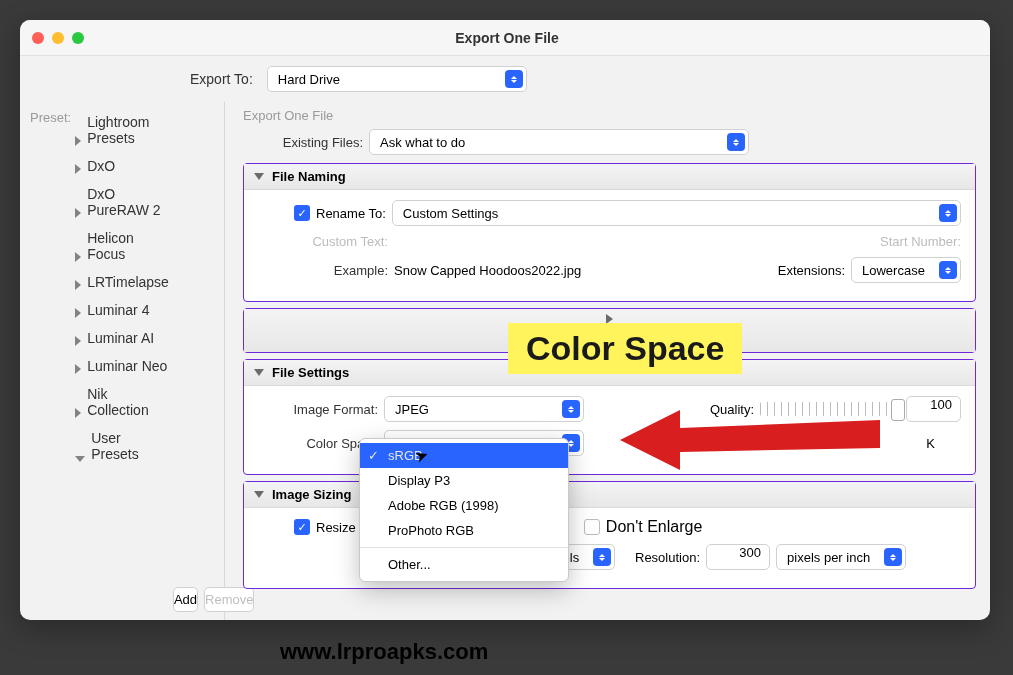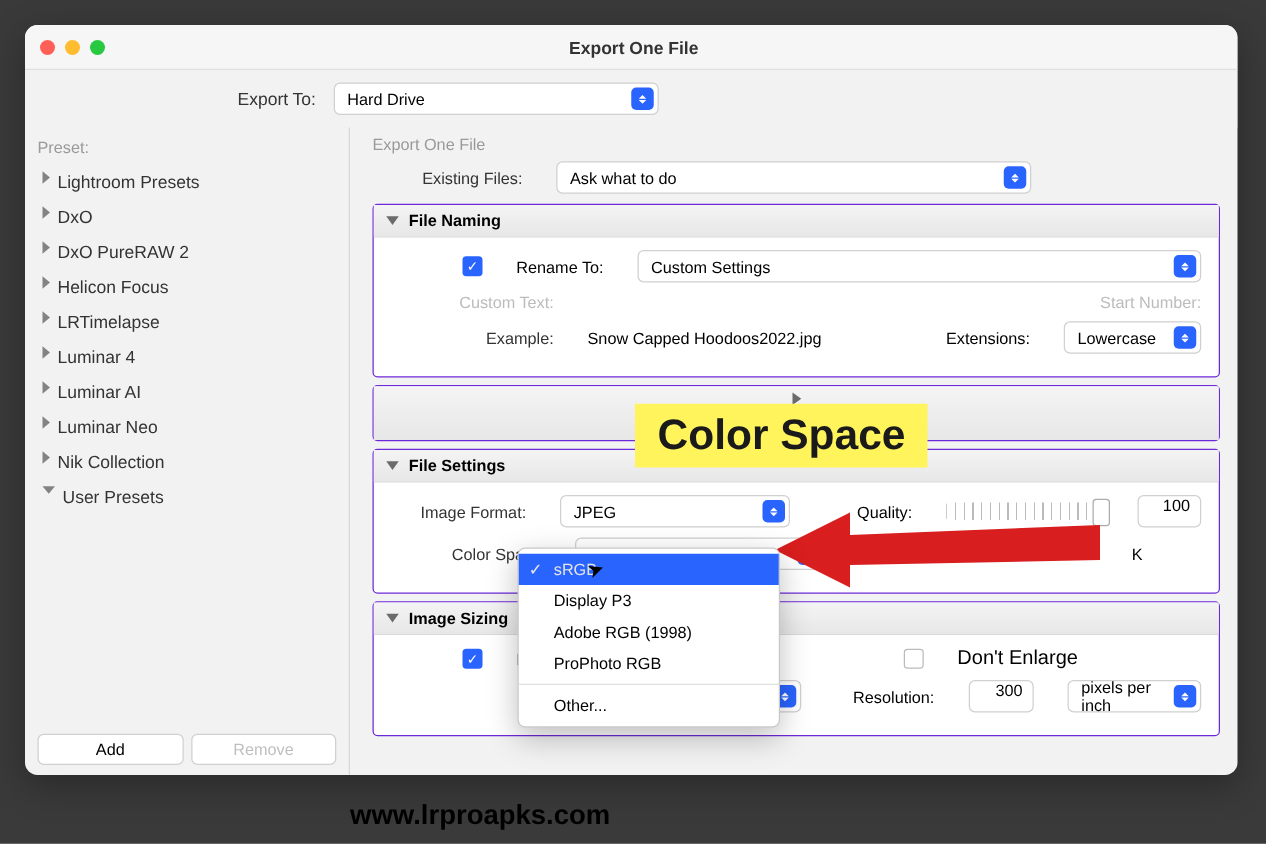--- a/index.html
+++ b/index.html
@@ -15,34 +15,34 @@
   .dot { width: 12px; height: 12px; border-radius: 50%; }
   .dot.red { background: #ff5f57; }
   .dot.yellow { background: #febc2e; }
   .dot.green { background: #28c840; }
   .title { flex: 1; text-align: center; font-weight: 600; font-size: 14px; color: #333; }
   
   .exportto-row { display: flex; align-items: center; padding: 10px 0 10px 170px; gap: 14px; background: #f2f2f2; }
   .lbl-right { font-size: 14px; color: #333; }
   
   .content { display: flex; flex: 1; min-height: 0; }
-  .sidebar { width: 260px; border-right: 1px solid #d8d8d8; display: flex; flex-direction: column; padding: 6px 10px 8px 10px; }
+  .sidebar { width: 205px; border-right: 1px solid #d8d8d8; display: flex; padding: 6px 10px 8px 10px; }
   .preset-hdr { color: #9a9a9a; font-size: 13px; margin: 2px 0 6px 0; }
   .preset-list { flex: 1; }
-  .preset-item { display: flex; align-items: flex-start; gap: 6px; padding: 6px 4px; font-size: 14px; color: #333; cursor: default; }
+  .preset-item { display: flex; align-items: flex-end; gap: 6px; padding: 6px 4px; font-size: 14px; color: #333; cursor: default; }
   .tri { width: 0; height: 0; border-top: 5px solid transparent; border-bottom: 5px solid transparent; border-left: 6px solid #838383; }
   .tri.down { border-left: 5px solid transparent; border-right: 5px solid transparent; border-top: 6px solid #838383; border-bottom: none; }
   .sidebar-btns { display: flex; gap: 6px; margin-top: auto; }
   .btn-flat { flex: 1; background: #fff; border: 1px solid #d0d0d0; border-radius: 5px; padding: 4px 0; font-size: 13px; text-align: center; }
   .btn-flat.dis { color: #bfbfbf; }
   
   .main { flex: 1; padding: 6px 14px 6px 18px; overflow: hidden; position: relative; }
   .sub-hdr { color: #9a9a9a; font-size: 13px; margin-bottom: 6px; }
   
-  .row { display: flex; align-items: center; gap: 27px; margin-bottom: 8px; }
+  .row { display: flex; align-items: center; gap: 6px; margin-bottom: 8px; }
   .row .lab { width: 120px; text-align: right; font-size: 13px; color: #333; }
   .row .lab.gray { color: #bcbcbc; }
   
   .select { background: #fff; border: 1px solid #d0d0d0; border-radius: 5px; height: 26px; display: flex; align-items: center; padding: 0 26px 0 10px; font-size: 13px; position: relative; }
   .select .caret { position: absolute; right: 3px; top: 3px; width: 18px; height: 18px; background: #2964ff; border-radius: 4px; display: flex; flex-direction: column; align-items: center; justify-content: center; }
   .caret::before { content: ""; border-left: 3px solid transparent; border-right: 3px solid transparent; border-bottom: 3px solid #fff; margin-bottom: 1px; }
   .caret::after { content: ""; border-left: 3px solid transparent; border-right: 3px solid transparent; border-top: 3px solid #fff; }
   
   .section { border: 1px solid #6d28d9; border-radius: 4px; margin-bottom: 6px; background: #fff; }
   .section-hdr { background: linear-gradient(#f4f4f4,#e7e7e7); padding: 5px 10px; display: flex; align-items: center; gap: 8px; font-weight: 600; font-size: 13px; border-bottom: 1px solid #dadada; }

